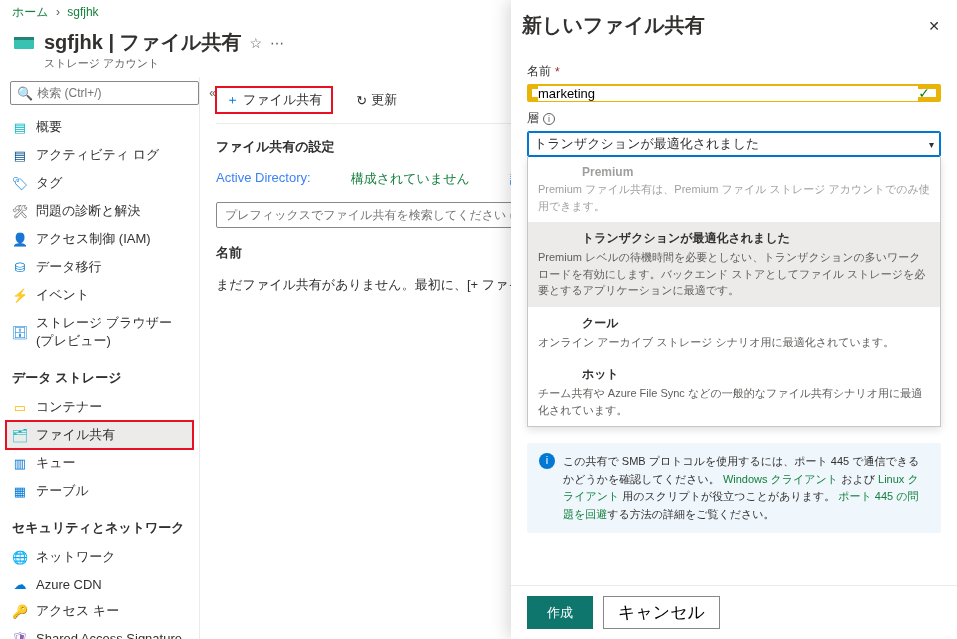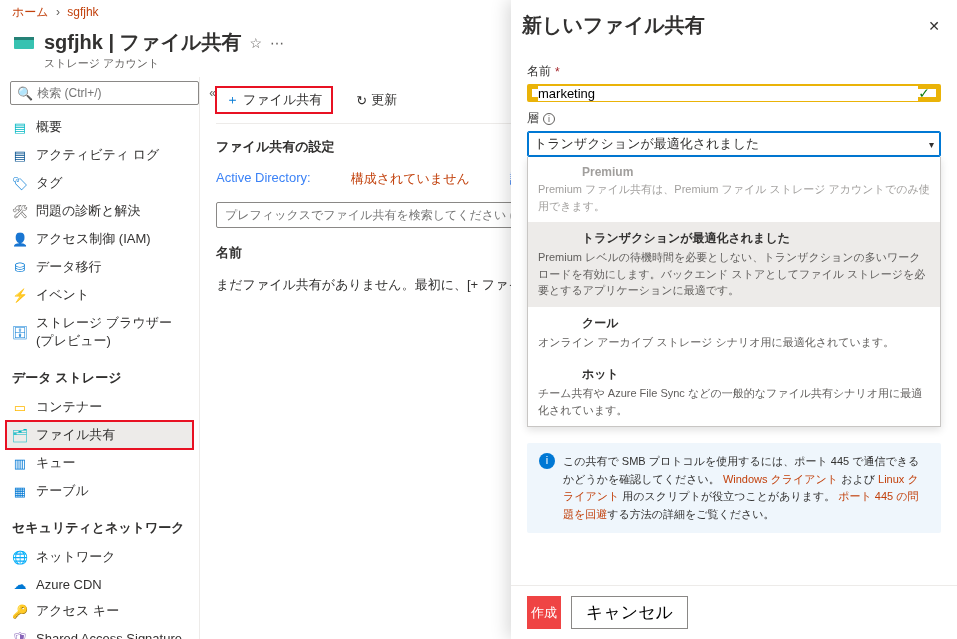--- a/index.html
+++ b/index.html
@@ -1,17 +1,17 @@
 <!DOCTYPE html>
 <html><head>
 <meta charset="utf-8">
 <style>
 * { box-sizing: border-box; margin: 0; padding: 0; font-family: "Segoe UI", "Yu Gothic UI", "Meiryo", sans-serif; }
 body { font-size: 13px; color: #323130; background: #fff; overflow: hidden; }
-a { color: #c2410c; text-decoration: none; }
+a { color: #15803d; text-decoration: none; }
 .root { position: relative; width: 957px; height: 639px; background: #fff; }
 
 
 .breadcrumb { padding: 4px 12px 2px; font-size: 12px; }
 .breadcrumb .sep { color: #605e5c; margin: 0 4px; }
 
 
 .page-header { display: flex; align-items: flex-start; padding: 6px 12px 6px 10px; }
 .pg-icon { width: 28px; height: 28px; display: flex; align-items: center; justify-content: center; margin-right: 6px; }
 .pg-title-wrap { display: flex; flex-direction: column; }
@@ -74,21 +74,21 @@
 .dd-opt.disabled .d { color:#a19f9d; }
 .dd-opt.selected { background:#edebe9; }
 .dd-opt .t { font-size:12px; font-weight:600; color:#323130;padding-left:44px; }
 .dd-opt .d { font-size:11px; color:#605e5c; margin-top:2px; line-height:1.5;}
 
 
 .info-box { display:flex; gap:8px; background:#eff6fc; border-radius:2px; padding:10px 12px; margin-top:16px; font-size:11px; line-height:1.6;}
 .info-circle { width:16px; height:16px; border-radius:50%; background:#0078d4; color:#fff; display:flex; align-items:center;justify-content:center; font-size:11px; flex-shrink:0;}
 
 .panel-foot { border-top:1px solid #edebe9; padding:10px 16px; display:flex; gap:10px; }
-.btn-primary { background:#ef4444; color:#fff; border:0; padding:5px 4px; font-size:13px; cursor:pointer; }
+.btn-primary { background:#0f766e; color:#fff; border:0; padding:5px 20px; font-size:13px; cursor:pointer; }
 .btn-secondary { background:#fff; border:1px solid #8a8886; padding:4px 14px; font-size:17px; cursor:pointer; }
 
 
 .c-blue{color:#0078d4}.c-teal{color:#00b7c3}.c-orange{color:#ca5010}.c-grey{color:#605e5c}.c-yellow{color:#ffb900}.c-purple{color:#8764b8}.c-darkblue{color:#004e8c}.c-azure{color:#008272}
 svg{display:block}
 </style>
 </head>
 <body>
 <div class="root">
 

